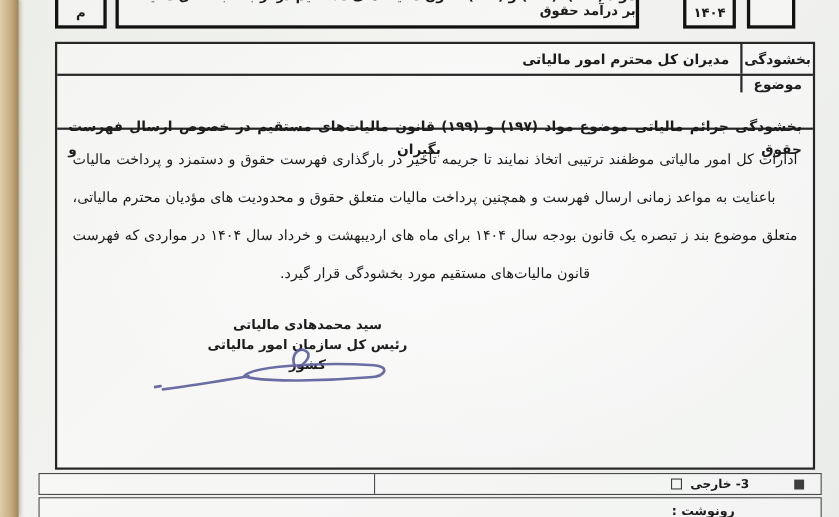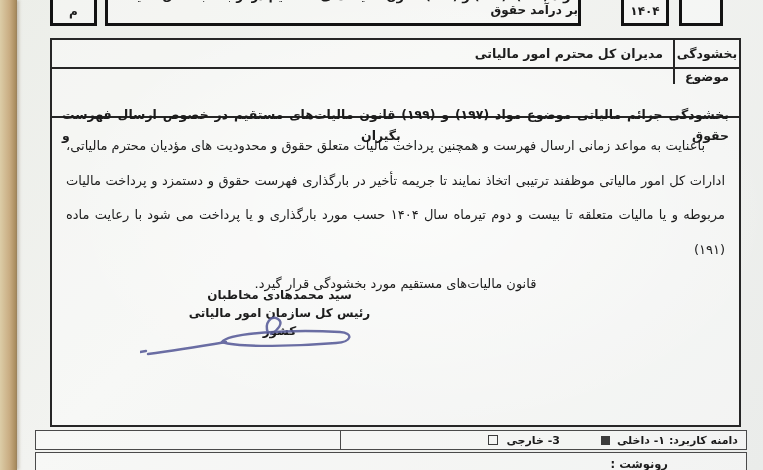--- a/index.html
+++ b/index.html
@@ -122,48 +122,47 @@
     </div>
 
     <div class="row row-subject">
       <div class="label-cell">موضوع</div>
       <div class="value-cell">
         <div class="subj-l1">بخشودگی جرائم مالیاتی موضوع مواد (۱۹۷) و (۱۹۹) قانون مالیات‌های مستقیم در خصوص ارسال فهرست حقوق بگیران و</div>
       </div>
     </div>
 
     <div class="row row-body">
+      <div class="bline">ادارات کل امور مالیاتی موظفند ترتیبی اتخاذ نمایند تا جریمه تأخیر در بارگذاری فهرست حقوق و دستمزد و پرداخت مالیات</div>
       <div class="bline first">باعنایت به مواعد زمانی ارسال فهرست و همچنین پرداخت مالیات متعلق حقوق و محدودیت های مؤدیان محترم مالیاتی،</div>
-      <div class="bline">ادارات کل امور مالیاتی موظفند ترتیبی اتخاذ نمایند تا جریمه تأخیر در بارگذاری فهرست حقوق و دستمزد و پرداخت مالیات</div>
-      <div class="bline">مربوطه و یا مالیات متعلقه تا بیست و دوم تیرماه سال ۱۴۰۴ حسب مورد بارگذاری و یا پرداخت می شود با رعایت ماده (۱۹۱)</div>
+      <div class="bline">متعلق موضوع بند ز تبصره یک قانون بودجه سال ۱۴۰۴ برای ماه های اردیبهشت و خرداد سال ۱۴۰۴ در مواردی که فهرست</div>
       <div class="bline last">قانون مالیات‌های مستقیم مورد بخشودگی قرار گیرد.</div>
 
       <div class="sig-block">
-        <div>سید محمدهادی مخاطبان</div>
+        <div>سید محمدهادی مالیاتی</div>
         <div>رئیس کل سازمان امور مالیاتی کشور</div>
       </div>
 
       <svg class="sig-svg" width="260" height="52" viewBox="0 0 260 52">
         <g fill="none" stroke="#5b5f9b" stroke-width="2.4" stroke-linecap="round" opacity="0.9">
 
           <path d="M8 42 C 38 38, 68 33, 86 30"></path>
 
           <path d="M82 30 C 88 21, 150 17, 200 20 C 214 21, 212 30, 196 31 C 160 34, 100 36, 82 30 Z"></path>
 
           <path d="M128 21 C 124 11, 131 3, 138 7 C 144 11, 138 18, 131 22"></path>
 
           <path d="M0 40 l 6 -1"></path>
         </g>
       </svg>
     </div>
   </div>
 
   <div class="footer-row">
     <div class="scope-cell">
-      <span>دامنه کاربرد: ۱- داخلی</span>
       <span class="sq sq-filled"></span>
       <span class="scope-gap"></span>
       <span>3- خارجی</span>
       <span class="sq sq-empty"></span>
     </div>
   </div>
 
   <div class="cc-box">رونوشت :</div>
 
 </div>

